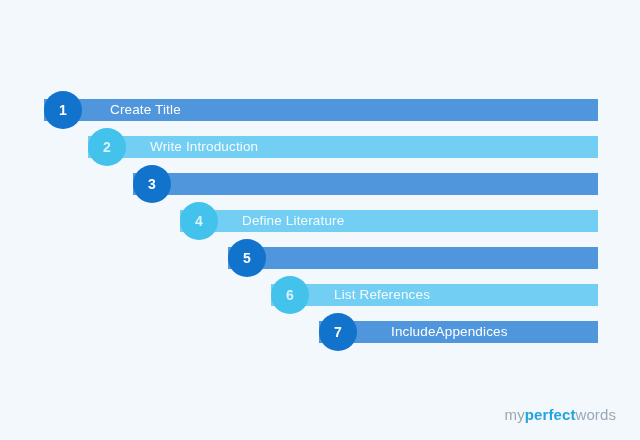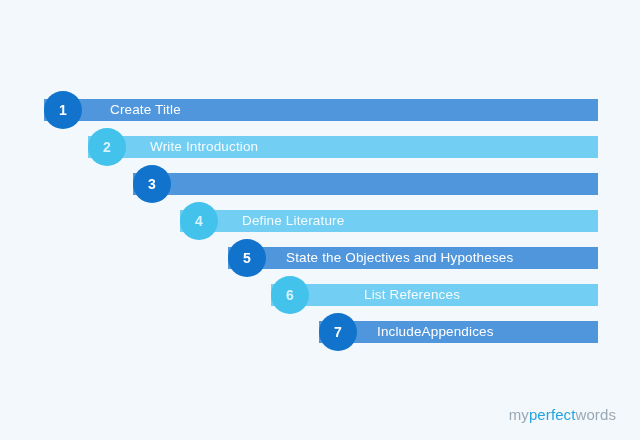--- a/index.html
+++ b/index.html
@@ -96,21 +96,21 @@
     line-height: 1;
   }
   #logo .lg-my,
   #logo .lg-words {
     color: #9aa8b4;
     font-weight: 400;
     text-align: right;
   }
   #logo .lg-perfect {
     color: #23a3e0;
-    font-weight: 400;
+    font-weight: 700;
   }
 </style>
 </head>
 <body>
 
 <div id="infographic">
 
   <div class="step-row odd" style="left:44px; top:91px; width:554px;">
     <div class="step-bar" style="width:554px;"></div>
     <div class="step-circle">1</div>
@@ -130,32 +130,31 @@
 
   <div class="step-row even" style="left:180px; top:202px; width:418px;">
     <div class="step-bar" style="width:418px;"></div>
     <div class="step-circle">4</div>
     <div class="step-label" style="left:62px;">Define Literature</div>
   </div>
 
   <div class="step-row odd" style="left:228px; top:239px; width:370px;">
     <div class="step-bar" style="width:370px;"></div>
     <div class="step-circle">5</div>
-    <div class="step-label" style="left:58px;">State the Objectives and Hypotheses</div>
   </div>
 
   <div class="step-row even" style="left:271px; top:276px; width:327px;">
     <div class="step-bar" style="width:327px;"></div>
     <div class="step-circle">6</div>
-    <div class="step-label" style="left:63px;margin-left:30px;">List References</div>
+    <div class="step-label" style="left:63px;">List References</div>
   </div>
 
   <div class="step-row odd" style="left:319px; top:313px; width:279px;">
     <div class="step-bar" style="width:279px;"></div>
     <div class="step-circle">7</div>
-    <div class="step-label" style="left:58px;text-align:right;">IncludeAppendices</div>
+    <div class="step-label" style="left:72px;text-align:right;">IncludeAppendices</div>
   </div>
 
 </div>
 
 <div id="logo">
   <span class="lg-my">my</span><span class="lg-perfect">perfect</span><span class="lg-words">words</span>
 </div>
 
 </body></html>

